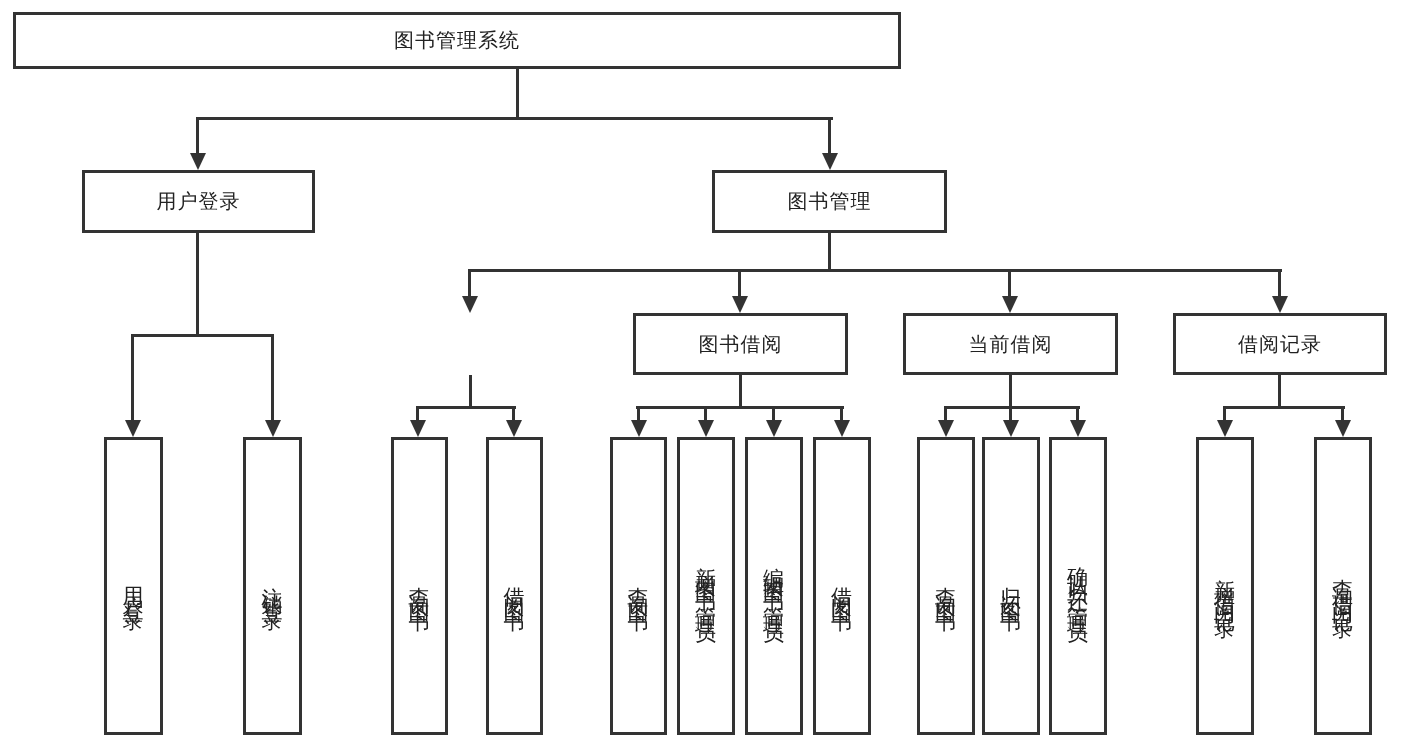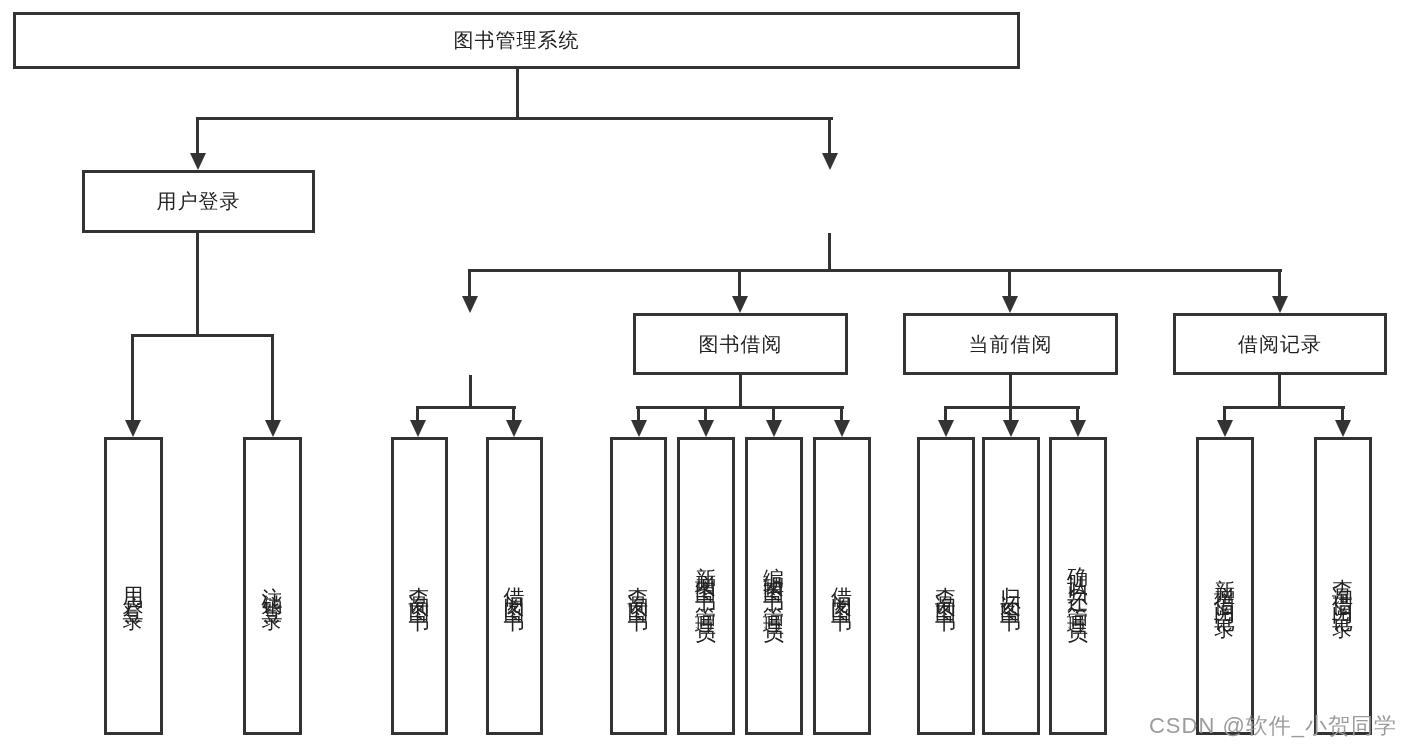--- a/index.html
+++ b/index.html
@@ -57,30 +57,31 @@
     letter-spacing:1px;
     z-index:5;
     background:transparent;
   }
 </style>
 </head>
 <body>
 
 <div id="stage">
 
-  <div class="box" style="left:13px;top:12px;width:1007px;height:57px">图书管理系统</div>
+  <div class="box" style="left:13px;top:12px;width:888px;height:57px">图书管理系统</div>
 
   <div class="line" style="left:516px;top:69px;width:3px;height:50px"></div>
   <div class="line" style="left:196px;top:117px;width:637px;height:3px"></div>
   <div class="line" style="left:196px;top:117px;width:3px;height:37px"></div>
   <div class="arw" style="left:190px;top:153px"></div>
   <div class="line" style="left:828px;top:117px;width:3px;height:37px"></div>
   <div class="arw" style="left:822px;top:153px"></div>
 
   <div class="box" style="left:82px;top:170px;width:233px;height:63px">用户登录</div>
+  <div class="box" style="left:712px;top:170px;width:235px;height:63px">图书管理</div>
 
   <div class="line" style="left:196px;top:233px;width:3px;height:104px"></div>
   <div class="line" style="left:131px;top:334px;width:143px;height:3px"></div>
   <div class="line" style="left:131px;top:334px;width:3px;height:86px"></div>
   <div class="arw" style="left:125px;top:420px"></div>
   <div class="line" style="left:271px;top:334px;width:3px;height:86px"></div>
   <div class="arw" style="left:265px;top:420px"></div>
 
   <div class="line" style="left:828px;top:233px;width:3px;height:39px"></div>
   <div class="line" style="left:468px;top:269px;width:814px;height:3px"></div>
@@ -142,15 +143,14 @@
   <div class="box vbox" style="left:745px;top:437px;width:58px;height:298px">编辑图书（管理员）</div>
   <div class="box vbox" style="left:813px;top:437px;width:58px;height:298px">借阅图书</div>
 
   <div class="box vbox" style="left:917px;top:437px;width:58px;height:298px">查询图书</div>
   <div class="box vbox" style="left:982px;top:437px;width:58px;height:298px">归还图书</div>
   <div class="box vbox" style="left:1049px;top:437px;width:58px;height:298px">确认归还（管理员）</div>
 
   <div class="box vbox" style="left:1196px;top:437px;width:58px;height:298px">新增借阅记录</div>
   <div class="box vbox" style="left:1314px;top:437px;width:58px;height:298px">查询借阅记录</div>
 
-  <div id="watermark">CSDN @软件_小贺同学</div>
 
 </div>
 
 </body></html>

